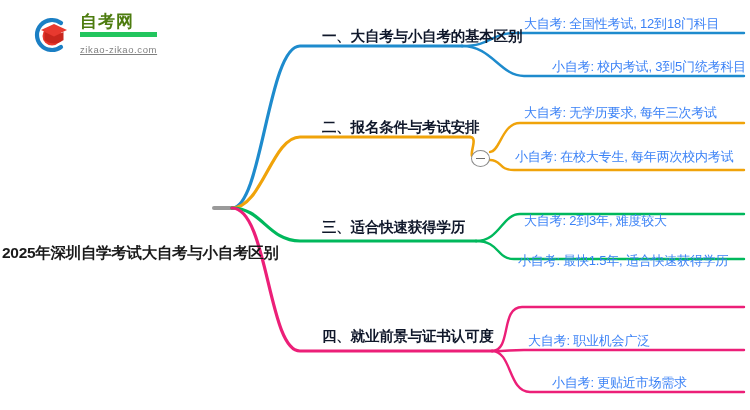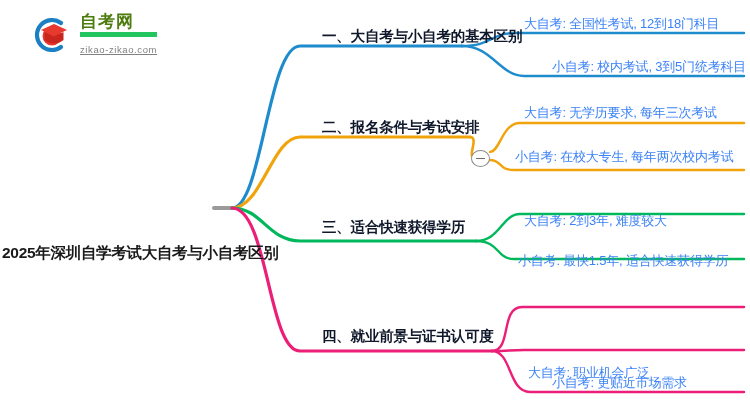--- a/index.html
+++ b/index.html
@@ -103,21 +103,21 @@
     white-space: nowrap;
     letter-spacing: -0.2px;
   }
   .l1 { left: 524px; top: 15px; }
   .l2 { left: 552px; top: 58px; }
   .l3 { left: 524px; top: 104px; }
   .l4 { left: 515px; top: 148px; }
   .l5 { left: 524px; top: 196px; margin-top: 16px; }
   .l6 { left: 518px; top: 252px; }
   .l7 { left: 524px; top: 289px; }
-  .l8 { left: 528px; top: 332px; margin-top: 32px; }
+  .l8 { left: 528px; top: 332px; }
   .l9 { left: 552px; top: 374px; }
 
   
   .collapse-toggle {
     position: absolute;
     left: 471px;
     top: 150px;
     width: 19px;
     height: 17px;
     border: 1.4px solid #8a8a8a;

